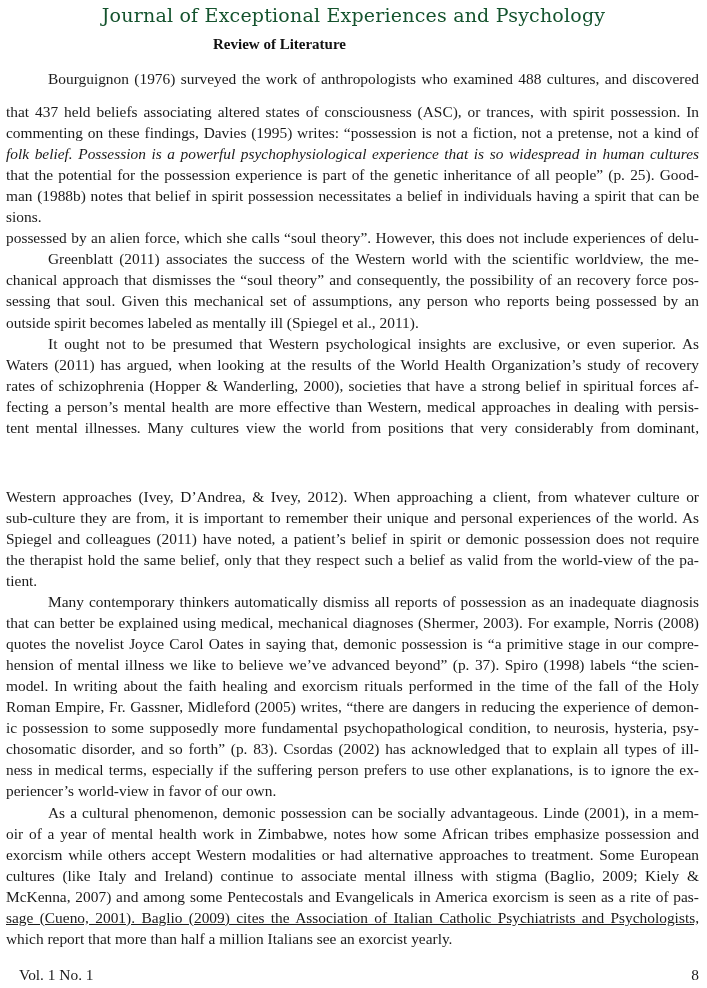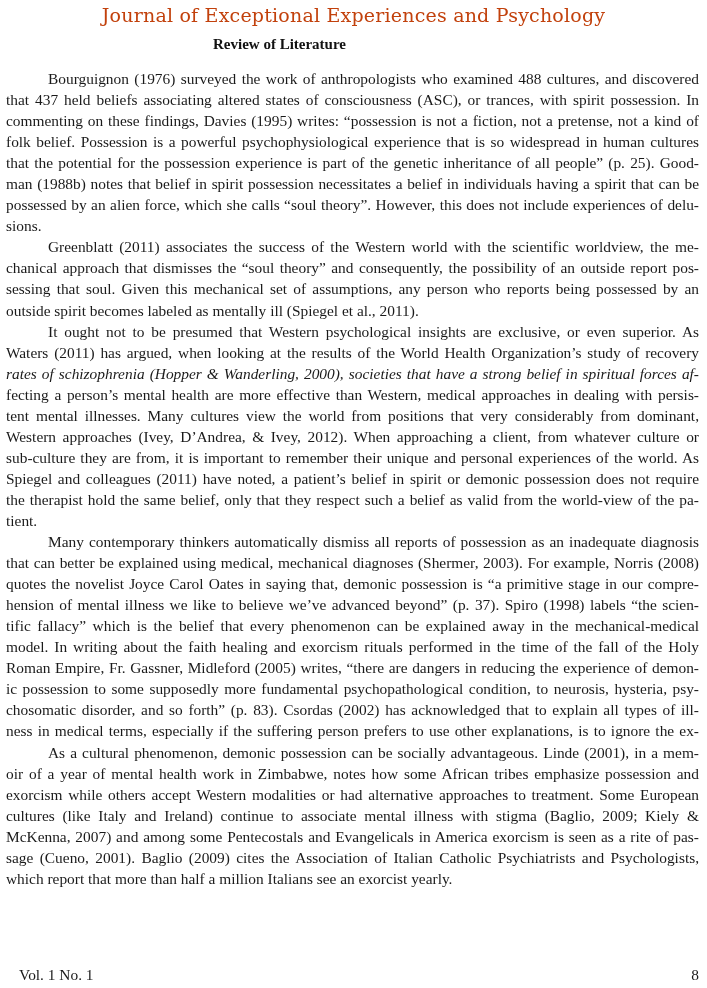--- a/index.html
+++ b/index.html
@@ -1,20 +1,20 @@
 <!DOCTYPE html>
 <html><head>
   <meta charset="utf-8">
   <style>
     html, body { margin: 0; padding: 0; background: #ffffff; }
     body { width: 707px; height: 988px; position: relative; overflow: hidden; color: #1a1a1a; }
     .journal-title {
       position: absolute; top: 4px; left: 0; width: 707px; text-align: center;
       font-family: "DejaVu Serif", serif; font-size: 19px; font-weight: normal; letter-spacing: 0.2px;
-      color: #c2410c;
+      color: #14532d;
     }
     .section-title {
       position: absolute; top: 36px; left: 0; width: 559px; text-align: center;
       font-family: "Liberation Serif", serif; font-size: 15px; font-weight: bold; color: #111;
     }
     .body-text {
       position: absolute; top: 68px; left: 6px; width: 693px;
       font-family: "Liberation Serif", serif; font-size: 15.4px; line-height: 21.05px; color: #1a1a1a;
     }
     .line { display: block; height: 21.05px; white-space: nowrap; text-align: justify; text-align-last: justify; }
@@ -32,64 +32,64 @@
 </head>
 <body>
 
 <div>
   <div class="journal-title">Journal of Exceptional Experiences and Psychology</div>
   <div class="section-title">Review of Literature</div>
 
   <div class="body-text" id="article-body">
       <div>
         <span class="line indent" style="white-space: nowrap;">Bourguignon (1976) surveyed the work of anthropologists who examined 488 cultures, and discovered</span>
-        <span class="line" style="white-space: nowrap;">that 437 held beliefs associating altered states of consciousness (ASC), or trances, with spirit possession. In</span>
+        <span class="line" style="white-space: nowrap; margin-top: 12px;">that 437 held beliefs associating altered states of consciousness (ASC), or trances, with spirit possession. In</span>
         <span class="line" style="white-space: nowrap;">commenting on these findings, Davies (1995) writes: “possession is not a fiction, not a pretense, not a kind of</span>
-        <span class="line" style="white-space: nowrap;">folk belief. Possession is a powerful psychophysiological experience that is so widespread in human cultures</span>
+        <span class="line" style="white-space: nowrap; font-style: italic;">folk belief. Possession is a powerful psychophysiological experience that is so widespread in human cultures</span>
         <span class="line" style="white-space: nowrap;">that the potential for the possession experience is part of the genetic inheritance of all people” (p. 25). Good-</span>
         <span class="line" style="white-space: nowrap;">man (1988b) notes that belief in spirit possession necessitates a belief in individuals having a spirit that can be</span>
+        <span class="line last" style="white-space: nowrap;">sions.</span>
         <span class="line" style="white-space: nowrap;">possessed by an alien force, which she calls “soul theory”. However, this does not include experiences of delu-</span>
-        <span class="line last" style="white-space: nowrap;">sions.</span>
       </div>
       <div>
         <span class="line indent" style="white-space: nowrap;">Greenblatt (2011) associates the success of the Western world with the scientific worldview, the me-</span>
-        <span class="line" style="white-space: nowrap;">chanical approach that dismisses the “soul theory” and consequently, the possibility of an outside report pos-</span>
+        <span class="line" style="white-space: nowrap;">chanical approach that dismisses the “soul theory” and consequently, the possibility of an recovery force pos-</span>
         <span class="line" style="white-space: nowrap;">sessing that soul. Given this mechanical set of assumptions, any person who reports being possessed by an</span>
         <span class="line last" style="white-space: nowrap;">outside spirit becomes labeled as mentally ill (Spiegel et al., 2011).</span>
       </div>
       <div>
         <span class="line indent" style="white-space: nowrap;">It ought not to be presumed that Western psychological insights are exclusive, or even superior. As</span>
         <span class="line" style="white-space: nowrap;">Waters (2011) has argued, when looking at the results of the World Health Organization’s study of recovery</span>
-        <span class="line" style="white-space: nowrap; font-style: italic;">rates of schizophrenia (Hopper &amp; Wanderling, 2000), societies that have a strong belief in spiritual forces af-</span>
+        <span class="line" style="white-space: nowrap;">rates of schizophrenia (Hopper &amp; Wanderling, 2000), societies that have a strong belief in spiritual forces af-</span>
         <span class="line" style="white-space: nowrap;">fecting a person’s mental health are more effective than Western, medical approaches in dealing with persis-</span>
         <span class="line" style="white-space: nowrap;">tent mental illnesses. Many cultures view the world from positions that very considerably from dominant,</span>
-        <span class="line" style="white-space: nowrap;">Western approaches (Ivey, D’Andrea, &amp; Ivey, 2012). When approaching a client, from whatever culture or</span>
+        <span class="line" style="white-space: nowrap; margin-top: 48px;">Western approaches (Ivey, D’Andrea, &amp; Ivey, 2012). When approaching a client, from whatever culture or</span>
         <span class="line" style="white-space: nowrap;">sub-culture they are from, it is important to remember their unique and personal experiences of the world. As</span>
         <span class="line" style="white-space: nowrap;">Spiegel and colleagues (2011) have noted, a patient’s belief in spirit or demonic possession does not require</span>
         <span class="line" style="white-space: nowrap;">the therapist hold the same belief, only that they respect such a belief as valid from the world-view of the pa-</span>
         <span class="line last" style="white-space: nowrap;">tient.</span>
       </div>
       <div>
         <span class="line indent" style="white-space: nowrap;">Many contemporary thinkers automatically dismiss all reports of possession as an inadequate diagnosis</span>
         <span class="line" style="white-space: nowrap;">that can better be explained using medical, mechanical diagnoses (Shermer, 2003). For example, Norris (2008)</span>
         <span class="line" style="white-space: nowrap;">quotes the novelist Joyce Carol Oates in saying that, demonic possession is “a primitive stage in our compre-</span>
         <span class="line" style="white-space: nowrap;">hension of mental illness we like to believe we’ve advanced beyond” (p. 37). Spiro (1998) labels “the scien-</span>
-        <span class="line" style="white-space: nowrap;">tific fallacy” which is the belief that every phenomenon can be explained away in the mechanical-medical</span>
         <span class="line" style="white-space: nowrap;">model.  In writing about the faith healing and exorcism rituals performed in the time of the fall of the Holy</span>
         <span class="line" style="white-space: nowrap;">Roman Empire, Fr. Gassner, Midleford (2005) writes, “there are dangers in reducing the experience of demon-</span>
         <span class="line" style="white-space: nowrap;">ic possession to some supposedly more fundamental psychopathological condition, to neurosis, hysteria, psy-</span>
         <span class="line" style="white-space: nowrap;">chosomatic disorder, and so forth” (p. 83). Csordas (2002) has acknowledged that to explain all types of ill-</span>
         <span class="line" style="white-space: nowrap;">ness in medical terms, especially if the suffering person prefers to use other explanations, is to ignore the ex-</span>
+        <span class="line last" style="white-space: nowrap;">periencer’s world-view in favor of our own.</span>
       </div>
       <div>
         <span class="line indent" style="white-space: nowrap;">As a cultural phenomenon, demonic possession can be socially advantageous. Linde (2001), in a mem-</span>
         <span class="line" style="white-space: nowrap;">oir of a year of mental health work in Zimbabwe, notes how some African tribes emphasize possession and</span>
         <span class="line" style="white-space: nowrap;">exorcism while others accept Western modalities or had alternative approaches to treatment.  Some European</span>
         <span class="line" style="white-space: nowrap;">cultures (like Italy and Ireland) continue to associate mental illness with stigma (Baglio, 2009; Kiely &amp;</span>
         <span class="line" style="white-space: nowrap;">McKenna, 2007) and among some Pentecostals and Evangelicals in America exorcism is seen as a rite of pas-</span>
-        <span class="line" style="white-space: nowrap;">sage (Cueno, 2001). Baglio (2009) cites the Association of Italian Catholic Psychiatrists and Psychologists,</span>
+        <span class="line" style="white-space: nowrap; text-decoration: underline;">sage (Cueno, 2001). Baglio (2009) cites the Association of Italian Catholic Psychiatrists and Psychologists,</span>
         <span class="line last" style="white-space: nowrap;">which report that more than half a million Italians see an exorcist yearly.</span>
       </div>
     </div>
 
   <div class="footer-left">Vol. 1 No. 1</div>
   <div class="footer-right">8</div>
 </div>
 
 </body></html>

